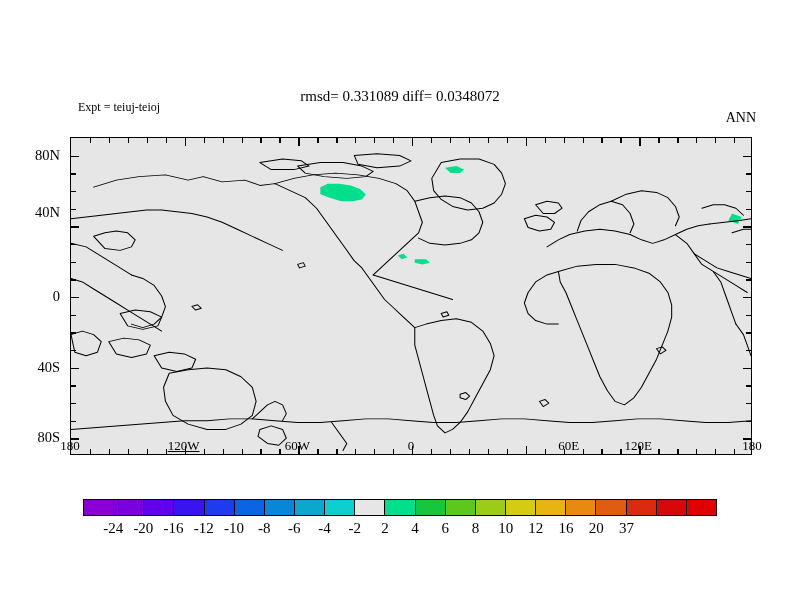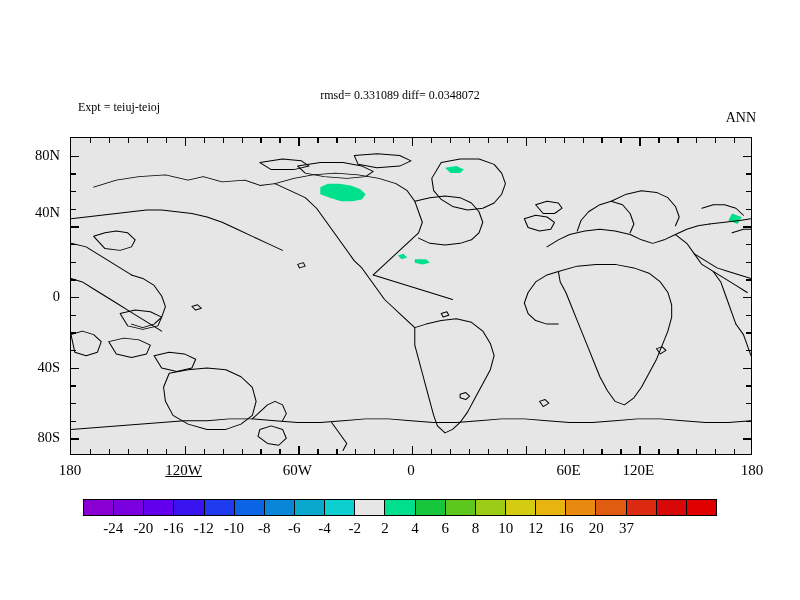--- a/index.html
+++ b/index.html
@@ -1,20 +1,20 @@
 <!DOCTYPE html>
 <html><head>
 <meta charset="utf-8">
 <style>
   html,body{margin:0;padding:0;background:#fff;}
   body{width:800px;height:600px;font-family:"Liberation Serif",serif;color:#000;overflow:hidden;position:relative;}
   #root{position:absolute;inset:0;}
 
   .title{position:absolute;left:0;right:0;top:52px;text-align:center;font-size:27px;letter-spacing:.2px;}
-  .sub1{position:absolute;left:0;right:0;top:88px;text-align:center;font-size:12px;}
+  .sub1{position:absolute;left:0;right:0;top:88px;text-align:center;font-size:15px;}
   .sub2{position:absolute;left:0;right:0;top:100px;text-align:center;font-size:15px;}
 
   .expt{position:absolute;left:78px;top:100px;font-size:12px;}
   .ann{position:absolute;right:44px;top:110px;font-size:14px;}
 
   
   .mapwrap{position:absolute;left:70px;top:137px;width:682px;height:318px;}
   .mapframe{position:absolute;inset:0;border:1.3px solid #000;background:#e6e6e6;box-sizing:border-box;overflow:hidden;}
   .mapsvg{position:absolute;left:0;top:0;width:100%;height:100%;display:block;}
 
@@ -22,21 +22,21 @@
   .tick{position:absolute;background:#000;}
   .tk-l{left:0;width:8px;height:1.3px;}
   .tk-l.minor{width:5px;}
   .tk-r{right:0;width:8px;height:1.3px;}
   .tk-r.minor{width:5px;}
   .tk-b{bottom:0;height:8px;width:1.3px;}
   .tk-b.minor{height:5px;}
   .tk-t{top:0;height:8px;width:1.3px;}
   .tk-t.minor{height:5px;}
   .ylabhold{position:absolute;left:-12px;transform:translate(-100%,-50%);font-size:14.5px;white-space:nowrap;}
-  .xlab{position:absolute;top:462px;transform:translateX(-50%);font-size:15px;white-space:nowrap;}
+  .xlab{position:absolute;top:438px;transform:translateX(-50%);font-size:13px;white-space:nowrap;}
 
   
   .cbwrap{position:absolute;left:83px;top:499px;width:634px;height:17px;}
   .cbbar{position:absolute;inset:0;display:flex;border:1.2px solid #000;box-sizing:border-box;}
   .cbcell{flex:1 1 0;height:100%;border-right:1px solid #000;box-sizing:border-box;}
   .cbcell:last-child{border-right:none;}
   .cblab{position:absolute;top:520px;transform:translateX(-50%);font-size:15px;white-space:nowrap;}
 </style>
 </head>
 <body>

